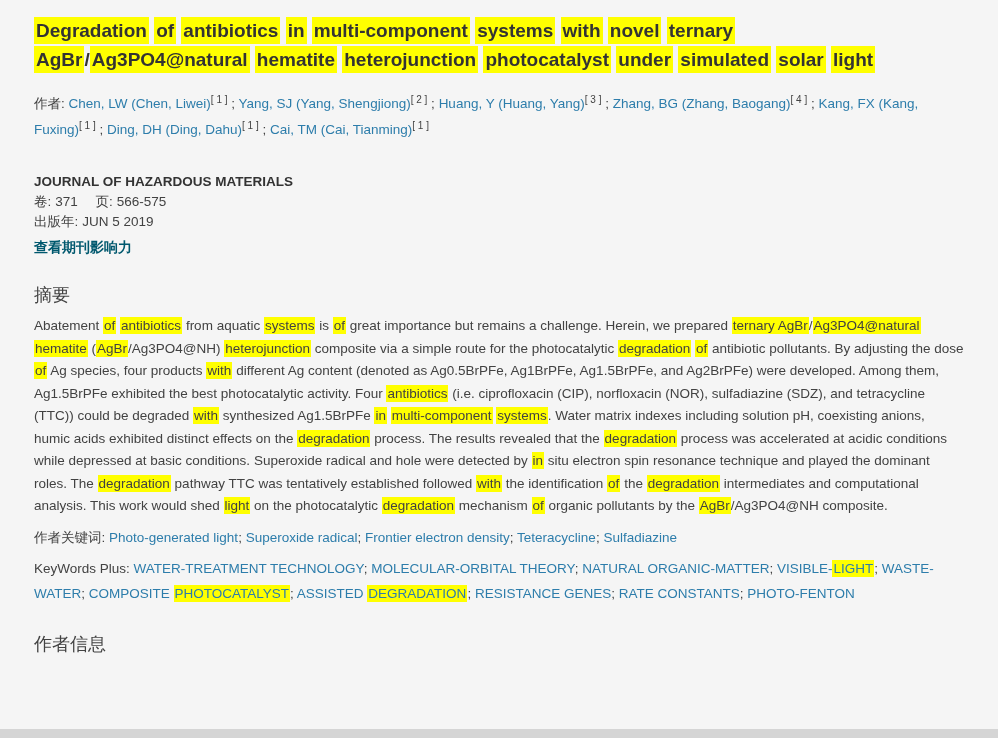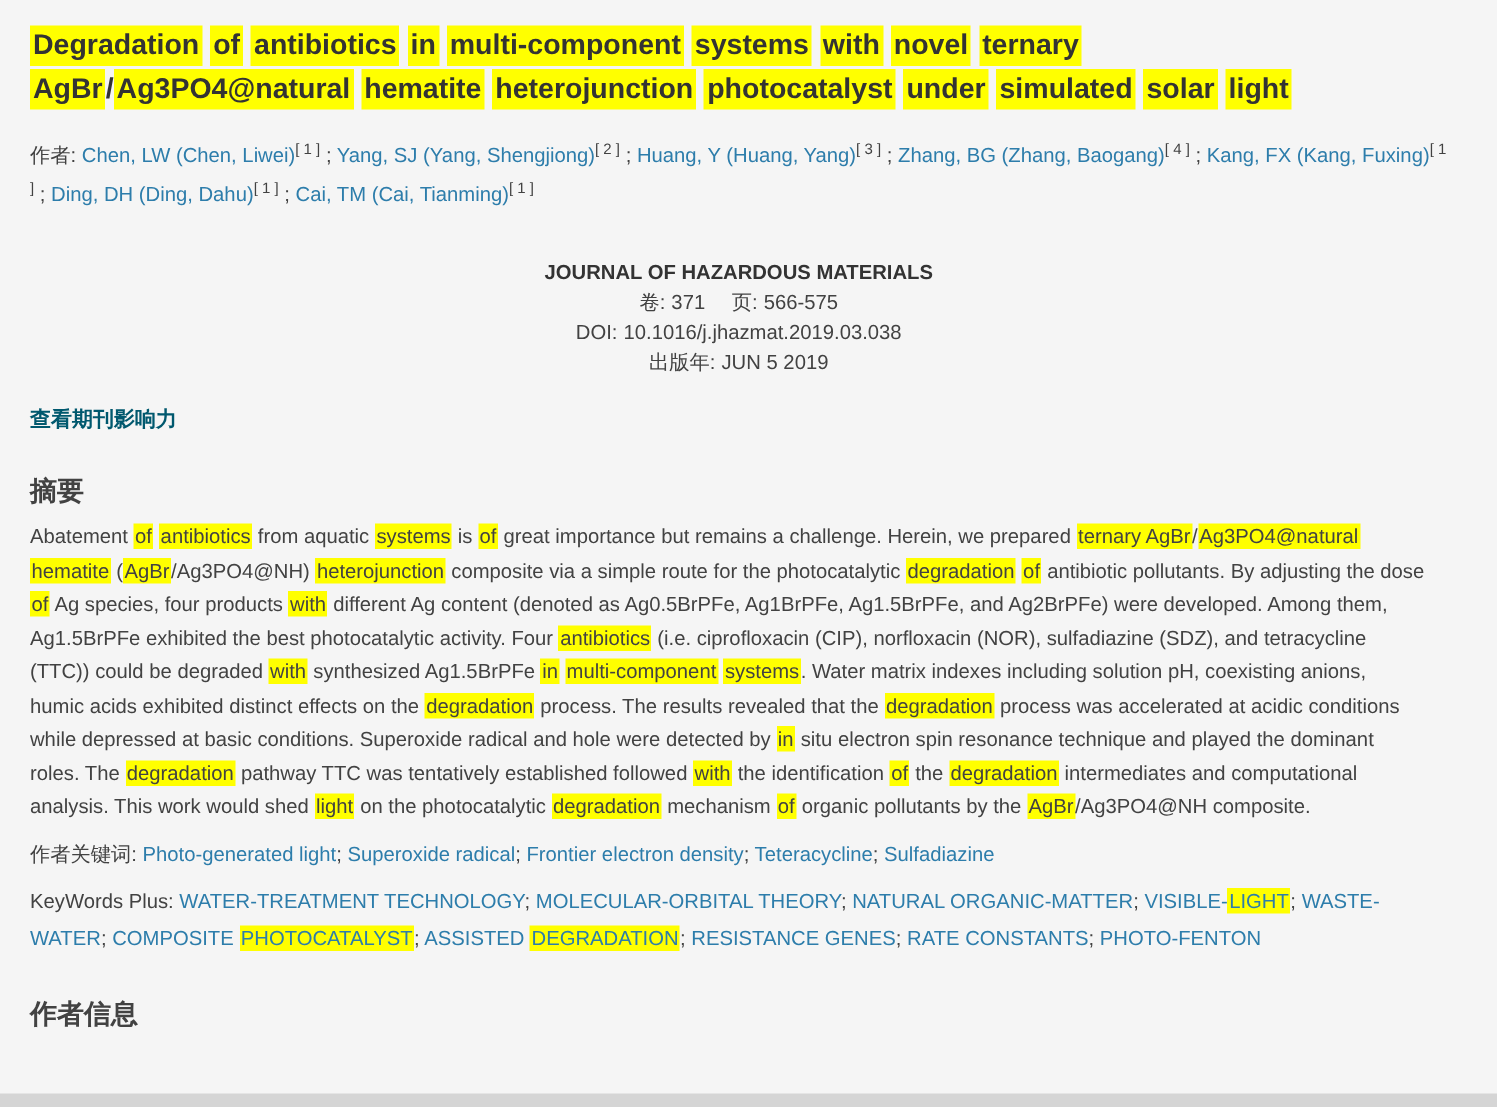--- a/index.html
+++ b/index.html
@@ -5,54 +5,54 @@
   html,body{margin:0;padding:0;}
   body{
     background:#f5f5f5;
     color:#424242;
     font-family:"Liberation Sans","DejaVu Sans",sans-serif;
     font-size:13.5px;
     width:998px;height:738px;
     overflow:hidden;
     position:relative;
   }
-  .page{padding:8px 33px 0 20px;}
+  .page{padding:8px 33px 0 34px;}
   mark{background:#ffff00;color:inherit;padding:1px 1px;}
   .title{
     font-size:19px;
     font-weight:700;
     color:#333;
     line-height:29px;
     margin:8px 0 0 0;
     max-width:920px;
   }
   .title mark{padding:3px 2px;}
   a.link{color:#2d7dab;text-decoration:none;cursor:pointer;margin-top:32px;}
   a.link mark{color:#2d7dab;}
   .label{font-weight:400;color:#424242;}
   .authors{margin:17px 0 0 0;line-height:26px;}
   sup.aff{color:#424242;font-size:10px;font-weight:400;vertical-align:super;line-height:0;}
   .journal-block{margin-top:29px;}
-  .journal-block .row{line-height:20px;text-align:center;}
+  .journal-block .row{line-height:20px;}
   .journal-name{font-weight:700;color:#333;}
   .gap-left{margin-left:14px;}
   .val{margin-left:4px;}
   .impact-link{
     display:inline-block;
-    margin-top:19px;
+    margin-top:7px;
     color:#00586e;
     font-weight:700;
     font-size:14px;
     text-decoration:none;
     cursor:pointer;
     text-align:right;
   }
   h2.section{
     font-size:18px;
-    font-weight:700;
+    font-weight:400;
     color:#424242;
     margin:27px 0 0 0;
     line-height:22px;
   }
   .abstract{margin:9px 0 0 0;line-height:22.5px;max-width:930px;}
   .kw-line{margin:8px 0 0 0;line-height:24px;max-width:930px;}
   .kwp-line{margin:6px 0 0 0;line-height:25px;max-width:930px;}
   .bottom-strip{
     position:absolute;
     left:0;right:0;bottom:0;
@@ -72,23 +72,20 @@
     <span id="authors-list"><a class="link" href="#">Chen, LW (Chen, Liwei)</a><sup class="aff">[ 1 ]</sup> ; <a class="link" href="#">Yang, SJ (Yang, Shengjiong)</a><sup class="aff">[ 2 ]</sup> ; <a class="link" href="#">Huang, Y (Huang, Yang)</a><sup class="aff">[ 3 ]</sup> ; <a class="link" href="#">Zhang, BG (Zhang, Baogang)</a><sup class="aff">[ 4 ]</sup> ; <a class="link" href="#">Kang, FX (Kang, Fuxing)</a><sup class="aff">[ 1 ]</sup> ; <a class="link" href="#">Ding, DH (Ding, Dahu)</a><sup class="aff">[ 1 ]</sup> ; <a class="link" href="#">Cai, TM (Cai, Tianming)</a><sup class="aff">[ 1 ]</sup></span>
   </p>
 
   <div class="journal-block">
     <div class="row journal-name">JOURNAL OF HAZARDOUS MATERIALS</div>
     <div class="row">
       <span class="label">卷:</span><span class="val">371</span>
       <span class="label gap-left">页:</span><span class="val">566-575</span>
     </div>
     <div class="row">
-      <span class="label">DOI:</span><span class="val">10.1016/j.jhazmat.2019.03.038</span>
-    </div>
-    <div class="row">
       <span class="label">出版年:</span><span class="val">JUN 5 2019</span>
     </div>
     <a class="impact-link">查看期刊影响力</a>
   </div>
 
   <h2 class="section">摘要</h2>
   <p class="abstract">Abatement <mark>of</mark> <mark>antibiotics</mark> from aquatic <mark>systems</mark> is <mark>of</mark> great importance but remains a challenge. Herein, we prepared <mark>ternary AgBr</mark>/<mark>Ag3PO4@natural</mark> <mark>hematite</mark> (<mark>AgBr</mark>/Ag3PO4@NH) <mark>heterojunction</mark> composite via a simple route for the photocatalytic <mark>degradation</mark> <mark>of</mark> antibiotic pollutants. By adjusting the dose <mark>of</mark> Ag species, four products <mark>with</mark> different Ag content (denoted as Ag0.5BrPFe, Ag1BrPFe, Ag1.5BrPFe, and Ag2BrPFe) were developed. Among them, Ag1.5BrPFe exhibited the best photocatalytic activity. Four <mark>antibiotics</mark> (i.e. ciprofloxacin (CIP), norfloxacin (NOR), sulfadiazine (SDZ), and tetracycline (TTC)) could be degraded <mark>with</mark> synthesized Ag1.5BrPFe <mark>in</mark> <mark>multi-component</mark> <mark>systems</mark>. Water matrix indexes including solution pH, coexisting anions, humic acids exhibited distinct effects on the <mark>degradation</mark> process. The results revealed that the <mark>degradation</mark> process was accelerated at acidic conditions while depressed at basic conditions. Superoxide radical and hole were detected by <mark>in</mark> situ electron spin resonance technique and played the dominant roles. The <mark>degradation</mark> pathway TTC was tentatively established followed <mark>with</mark> the identification <mark>of</mark> the <mark>degradation</mark> intermediates and computational analysis. This work would shed <mark>light</mark> on the photocatalytic <mark>degradation</mark> mechanism <mark>of</mark> organic pollutants by the <mark>AgBr</mark>/Ag3PO4@NH composite.</p>
 
   <p class="kw-line">
     <span class="label">作者关键词:</span>

